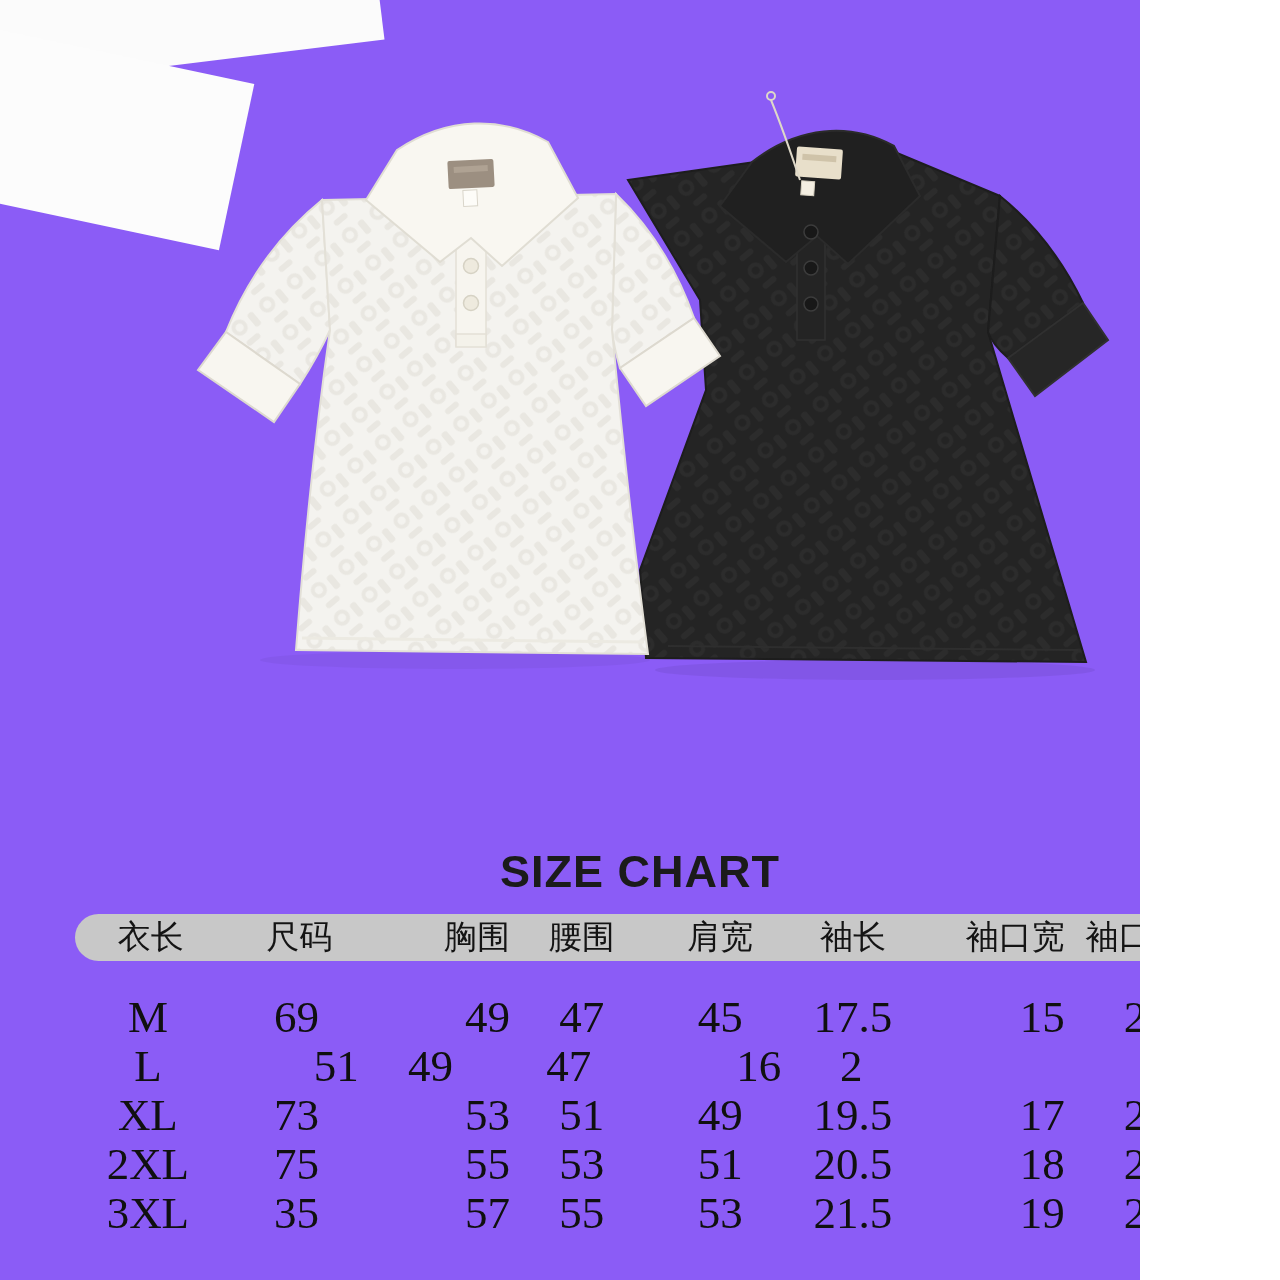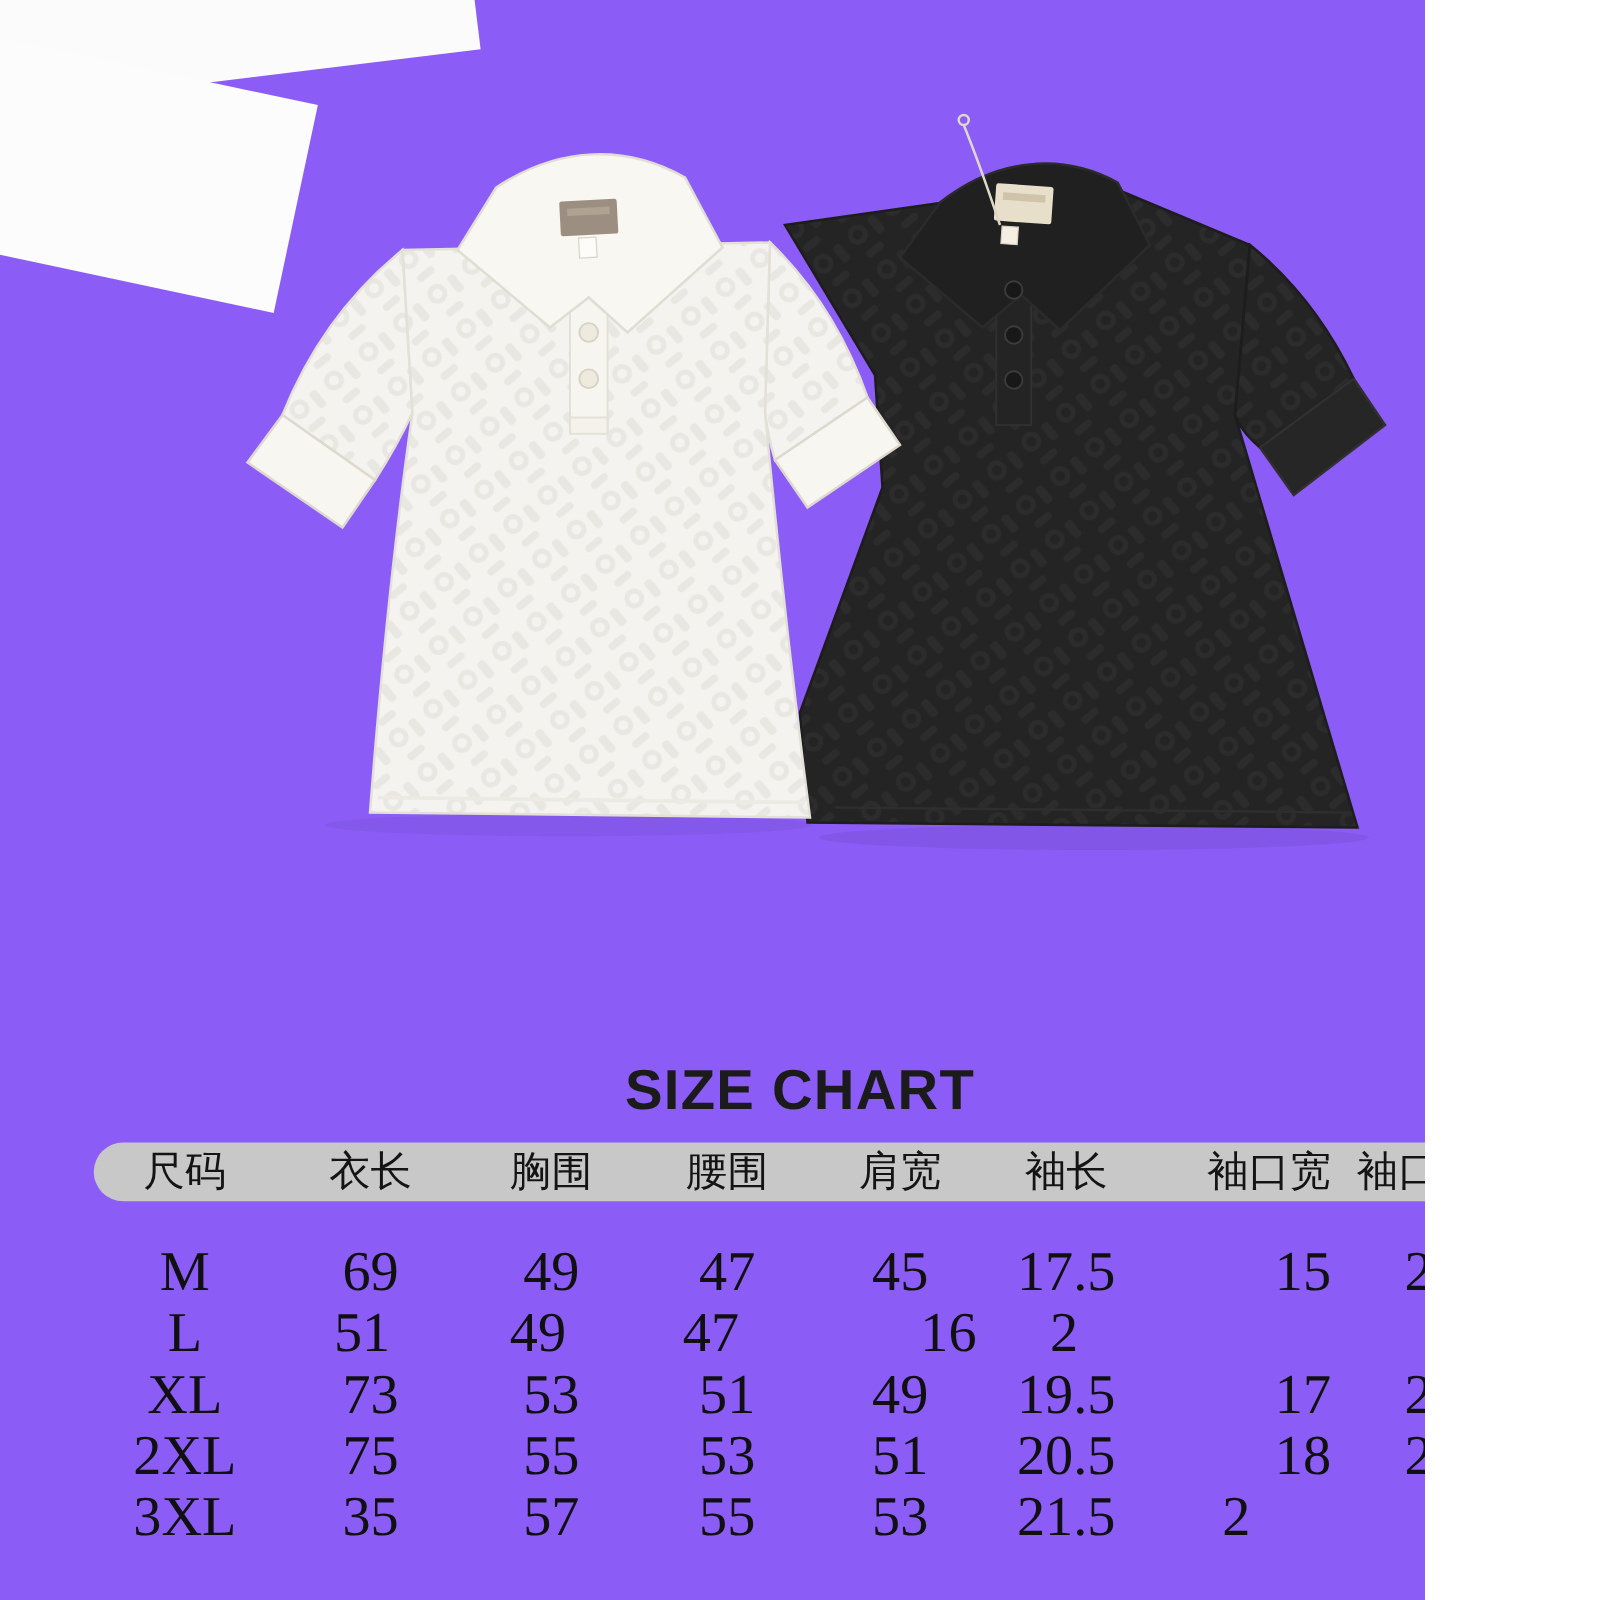--- a/index.html
+++ b/index.html
@@ -18,21 +18,21 @@
   }
   .chart-header{
     position:absolute;left:75px;top:914px;width:1130px;height:47px;
     background:#c8c8c8;border-radius:24px;display:flex;align-items:center;
     font-size:33px;color:#141414;
   }
   .chart-body{position:absolute;left:75px;top:992px;width:1130px;
     font-family:"Liberation Serif","DejaVu Serif",serif;font-size:45px;color:#101010;}
   .chart-row{display:flex;height:49px;align-items:center;}
   .hcell,.cell{text-align:center;white-space:nowrap;}
-  .c1{width:12.9%;} .c2{width:13.4%;} .c3{width:12.2%;} .c4{width:12.7%;}
+  .c1{width:12.9%;} .c2{width:13.4%;} .c3{width:12.2%;text-align:right;} .c4{width:12.7%;}
   .c5{width:11.8%;} .c6{width:11.7%;} .c7{width:12.9%;text-align:right;} .c8{width:12.4%;}
 </style>
 </head>
 <body>
 
 <div class="canvas">
 
   <div class="watermark wm1"></div>
   <div class="watermark wm2"></div>
 
@@ -97,22 +97,22 @@
       <g>
         <circle cx="471" cy="266" r="7.5" fill="#eeeade" stroke="#d6d2c4" stroke-width="1.5"></circle>
         <circle cx="471" cy="303" r="7.5" fill="#eeeade" stroke="#d6d2c4" stroke-width="1.5"></circle>
       </g>
     </g>
   </svg>
 
   <div class="size-chart-title">SIZE CHART</div>
 
   <div class="chart-header">
+    <span class="hcell c2">衣长</span>
     <span class="hcell c1">尺码</span>
-    <span class="hcell c2">衣长</span>
     <span class="hcell c3">胸围</span>
     <span class="hcell c4">腰围</span>
     <span class="hcell c5">肩宽</span>
     <span class="hcell c6">袖长</span>
     <span class="hcell c7">袖口宽</span>
     <span class="hcell c8">袖口高</span>
   </div>
 
   <div class="chart-body">
     <div class="chart-row">
@@ -153,17 +153,18 @@
       <span class="cell c7">18</span>
       <span class="cell c8">2</span>
     </div>
     <div class="chart-row">
       <span class="cell c1">3XL</span>
       <span class="cell c2">35</span>
       <span class="cell c3">57</span>
       <span class="cell c4">55</span>
       <span class="cell c5">53</span>
       <span class="cell c6">21.5</span>
+      <span class="cell c7">19</span>
       <span class="cell c8">2</span>
     </div>
   </div>
 
 </div>
 
 </body></html>

